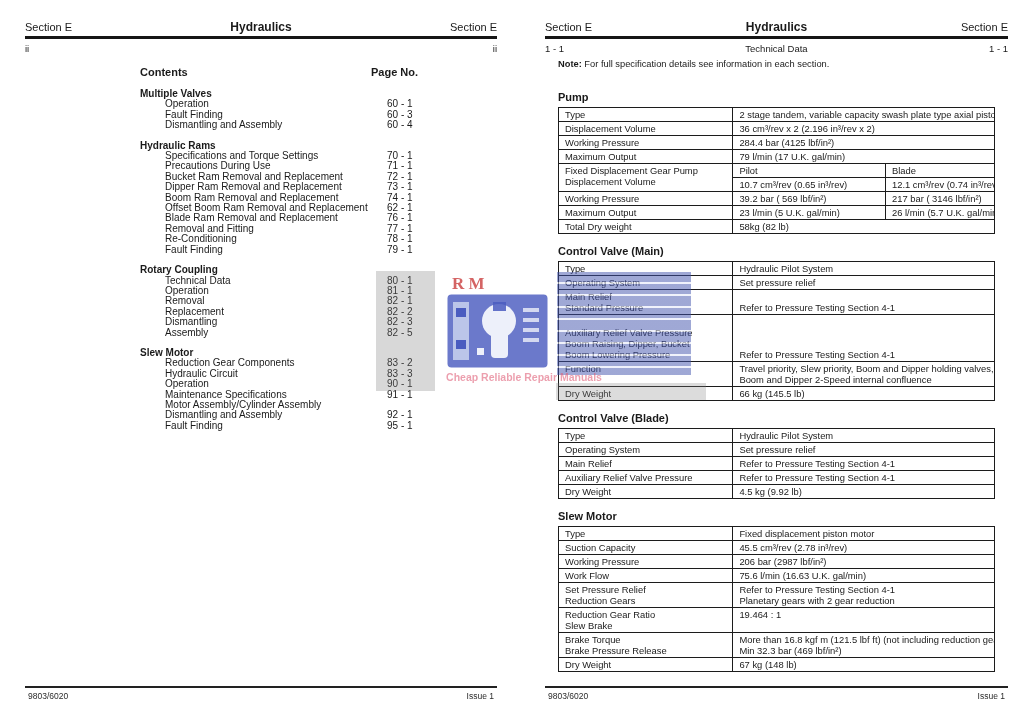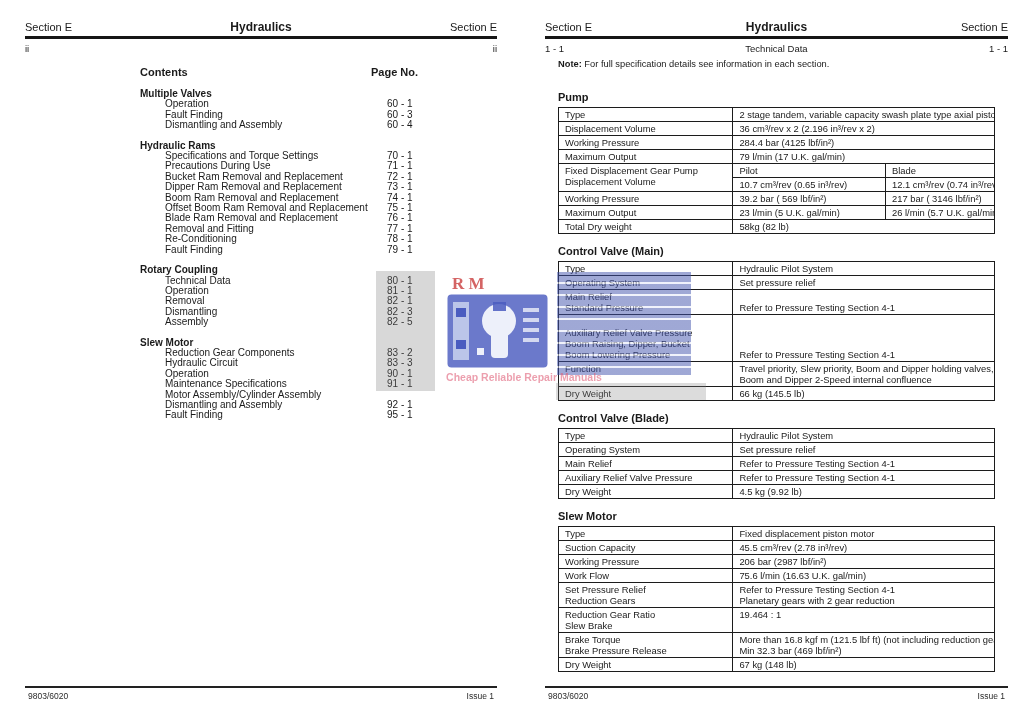--- a/index.html
+++ b/index.html
@@ -110,21 +110,21 @@
           <div class="toc-row">
             <span class="toc-lbl">Dipper Ram Removal and Replacement</span>
             <span class="toc-pg">73 - 1</span>
           </div>
           <div class="toc-row">
             <span class="toc-lbl">Boom Ram Removal and Replacement</span>
             <span class="toc-pg">74 - 1</span>
           </div>
           <div class="toc-row">
             <span class="toc-lbl">Offset Boom Ram Removal and Replacement</span>
-            <span class="toc-pg">75 - 1</span>
+            <span class="toc-pg">62 - 1</span>
           </div>
           <div class="toc-row">
             <span class="toc-lbl">Blade Ram Removal and Replacement</span>
             <span class="toc-pg">76 - 1</span>
           </div>
           <div class="toc-row">
             <span class="toc-lbl">Removal and Fitting</span>
             <span class="toc-pg">77 - 1</span>
           </div>
           <div class="toc-row">
@@ -142,20 +142,24 @@
             <span class="toc-lbl">Technical Data</span>
             <span class="toc-pg">80 - 1</span>
           </div>
           <div class="toc-row">
             <span class="toc-lbl">Operation</span>
             <span class="toc-pg">81 - 1</span>
           </div>
           <div class="toc-row">
             <span class="toc-lbl">Removal</span>
             <span class="toc-pg">82 - 1</span>
+          </div>
+          <div class="toc-row">
+            <span class="toc-lbl">Replacement</span>
+            <span class="toc-pg">82 - 2</span>
           </div>
           <div class="toc-row">
             <span class="toc-lbl">Dismantling</span>
             <span class="toc-pg">82 - 3</span>
           </div>
           <div class="toc-row">
             <span class="toc-lbl">Assembly</span>
             <span class="toc-pg">82 - 5</span>
           </div>
         </div>

